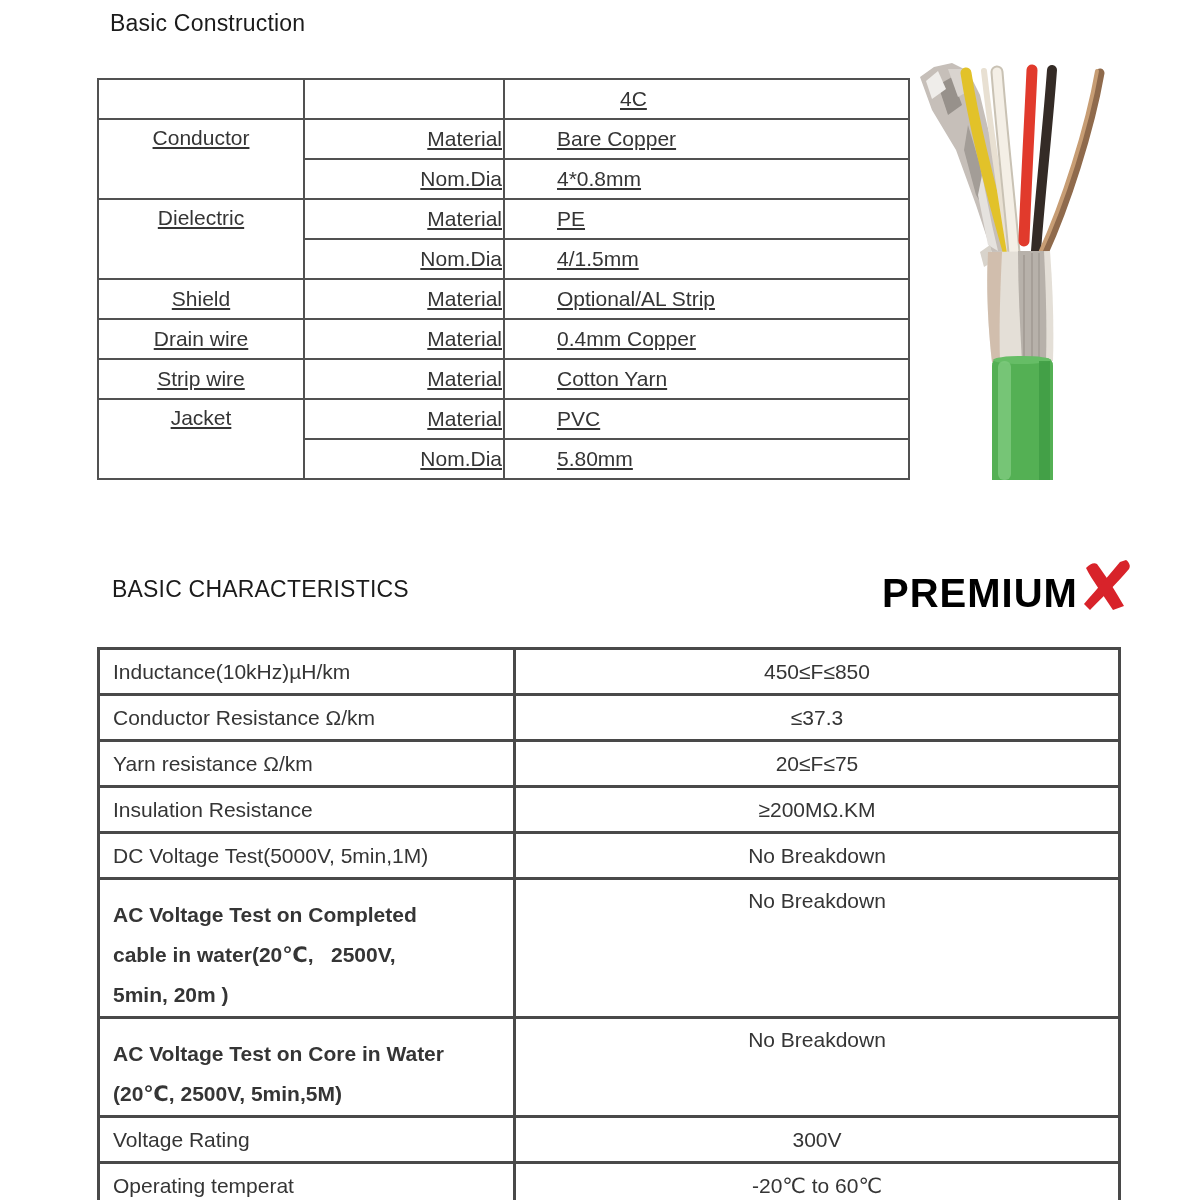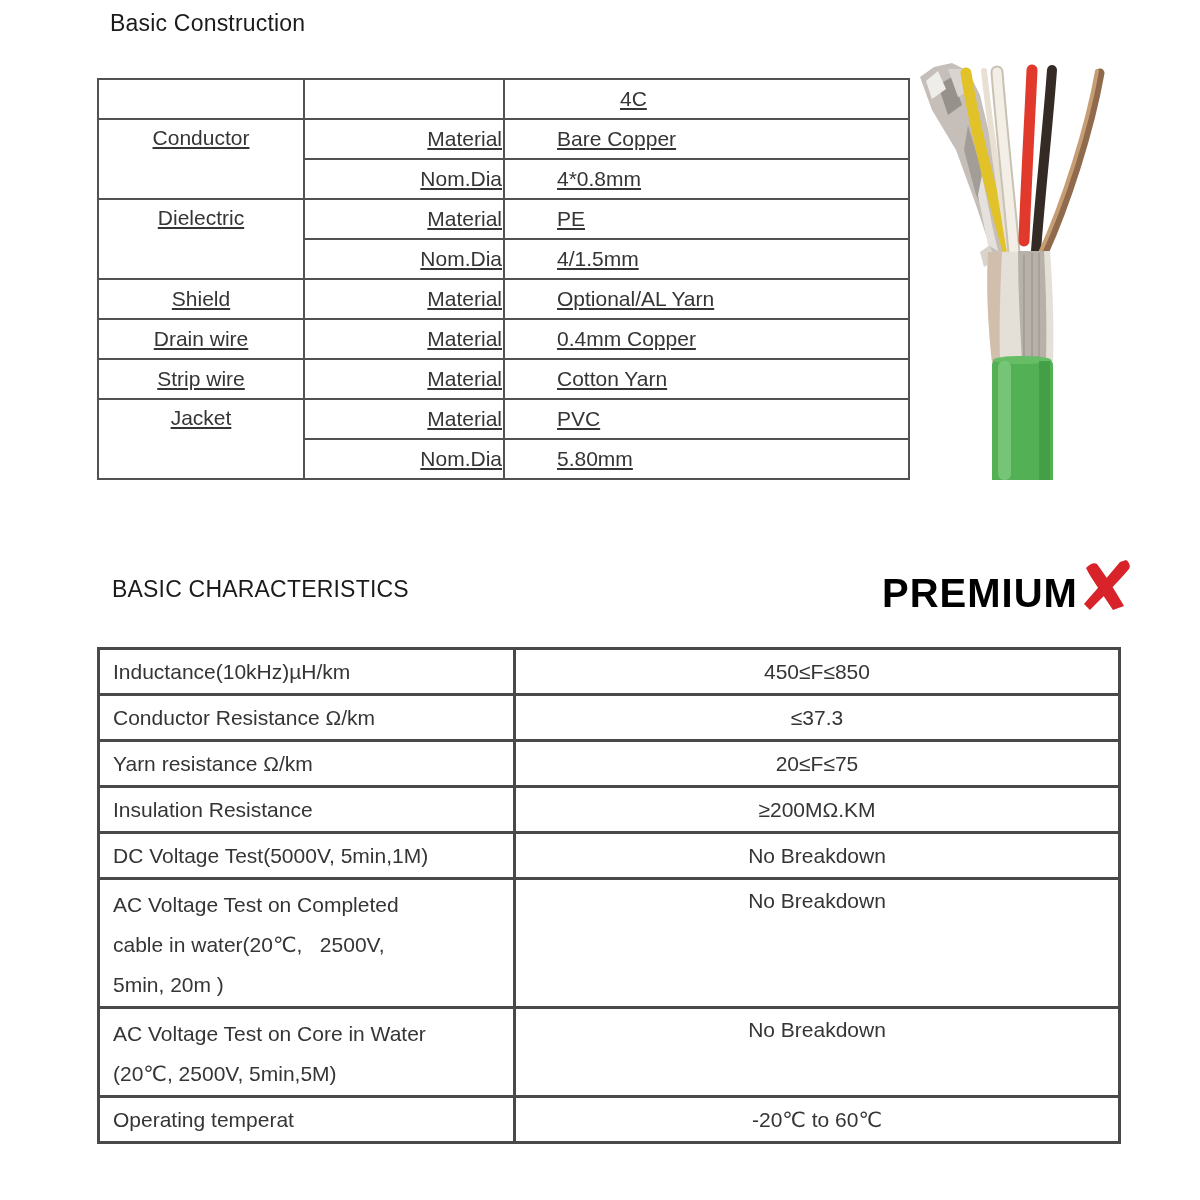--- a/index.html
+++ b/index.html
@@ -28,21 +28,21 @@
 
   
   #characteristics-table{left:97px;top:647px;width:1021px;}
   #characteristics-table td{border:3px solid #494949;}
   #characteristics-table td.lbl{padding-left:13px;text-align:left;}
   #characteristics-table td.cval{text-align:center;}
   #characteristics-table tr.r-s td{height:41px;}
   #characteristics-table tr.r-m td{height:72px;}
   #characteristics-table tr.r-l td{height:111px;}
   #characteristics-table tr.top-align td{vertical-align:top;}
-  #characteristics-table tr.top-align td.lbl{padding-top:5px;}
+  #characteristics-table tr.top-align td.lbl{padding-top:15px;font-weight:bold;}
   #characteristics-table tr.top-align td.cval{padding-top:9px;}
   .lbl-line{line-height:40px;white-space:pre;}
 
   
   #logo{position:absolute;left:882px;top:558px;display:flex;align-items:flex-end;}
   #logo .word{
     font-size:40px;font-weight:bold;color:#000000;letter-spacing:1px;line-height:30px;
   }
   #logo svg{margin-left:2px;margin-bottom:-4px;display:block;}
 
@@ -81,21 +81,21 @@
     <td class="prop">Material</td>
     <td class="val">PE</td>
   </tr>
   <tr>
     <td class="prop">Nom.Dia</td>
     <td class="val">4/1.5mm</td>
   </tr>
   <tr>
     <td class="comp">Shield</td>
     <td class="prop">Material</td>
-    <td class="val">Optional/AL Yarn</td>
+    <td class="val">Optional/AL Strip</td>
   </tr>
   <tr>
     <td class="comp">Drain wire</td>
     <td class="prop">Material</td>
     <td class="val">0.4mm Copper</td>
   </tr>
   <tr>
     <td class="comp">Strip wire</td>
     <td class="prop">Material</td>
     <td class="val">Cotton Yarn</td>
@@ -187,17 +187,21 @@
     <td class="cval">No Breakdown</td>
   </tr>
   <tr class="r-m top-align">
     <td class="lbl">
       <div class="lbl-line">AC Voltage Test on Core in Water</div>
       <div class="lbl-line">(20℃,&nbsp;2500V, 5min,5M)</div>
     </td>
     <td class="cval">No Breakdown</td>
   </tr>
   <tr class="r-s">
+    <td class="lbl">Voltage Rating</td>
+    <td class="cval">300V</td>
+  </tr>
+  <tr class="r-s">
     <td class="lbl">Operating temperat</td>
     <td class="cval">-20℃ to 60℃</td>
   </tr>
 </tbody>
   </table>
 
 </body></html>

